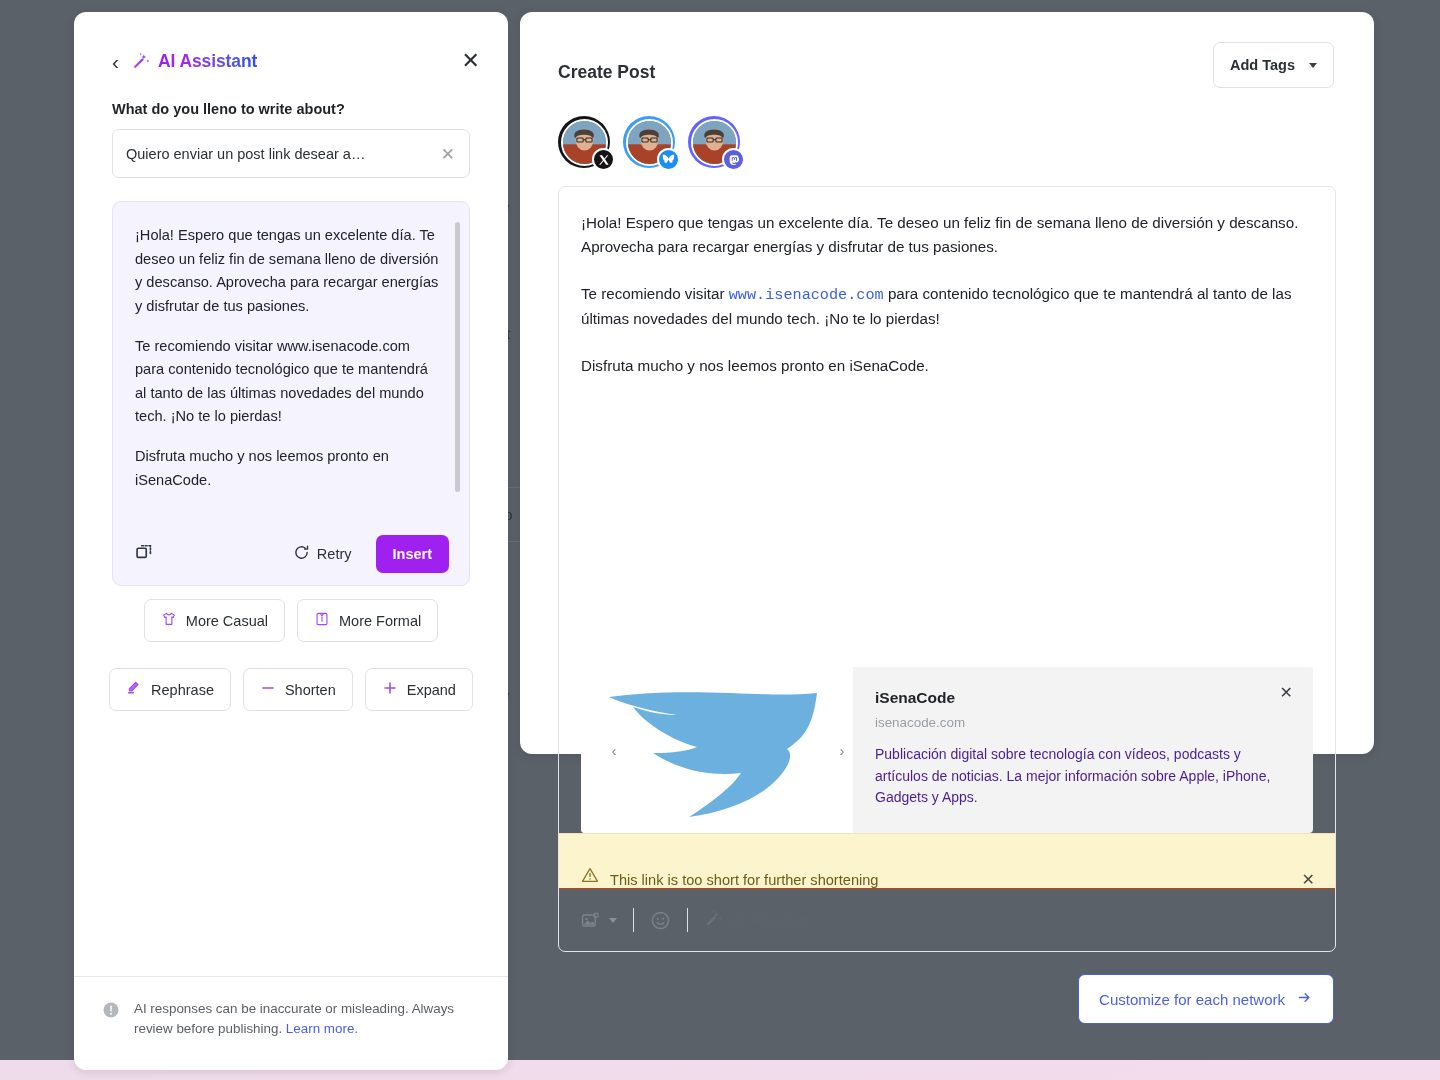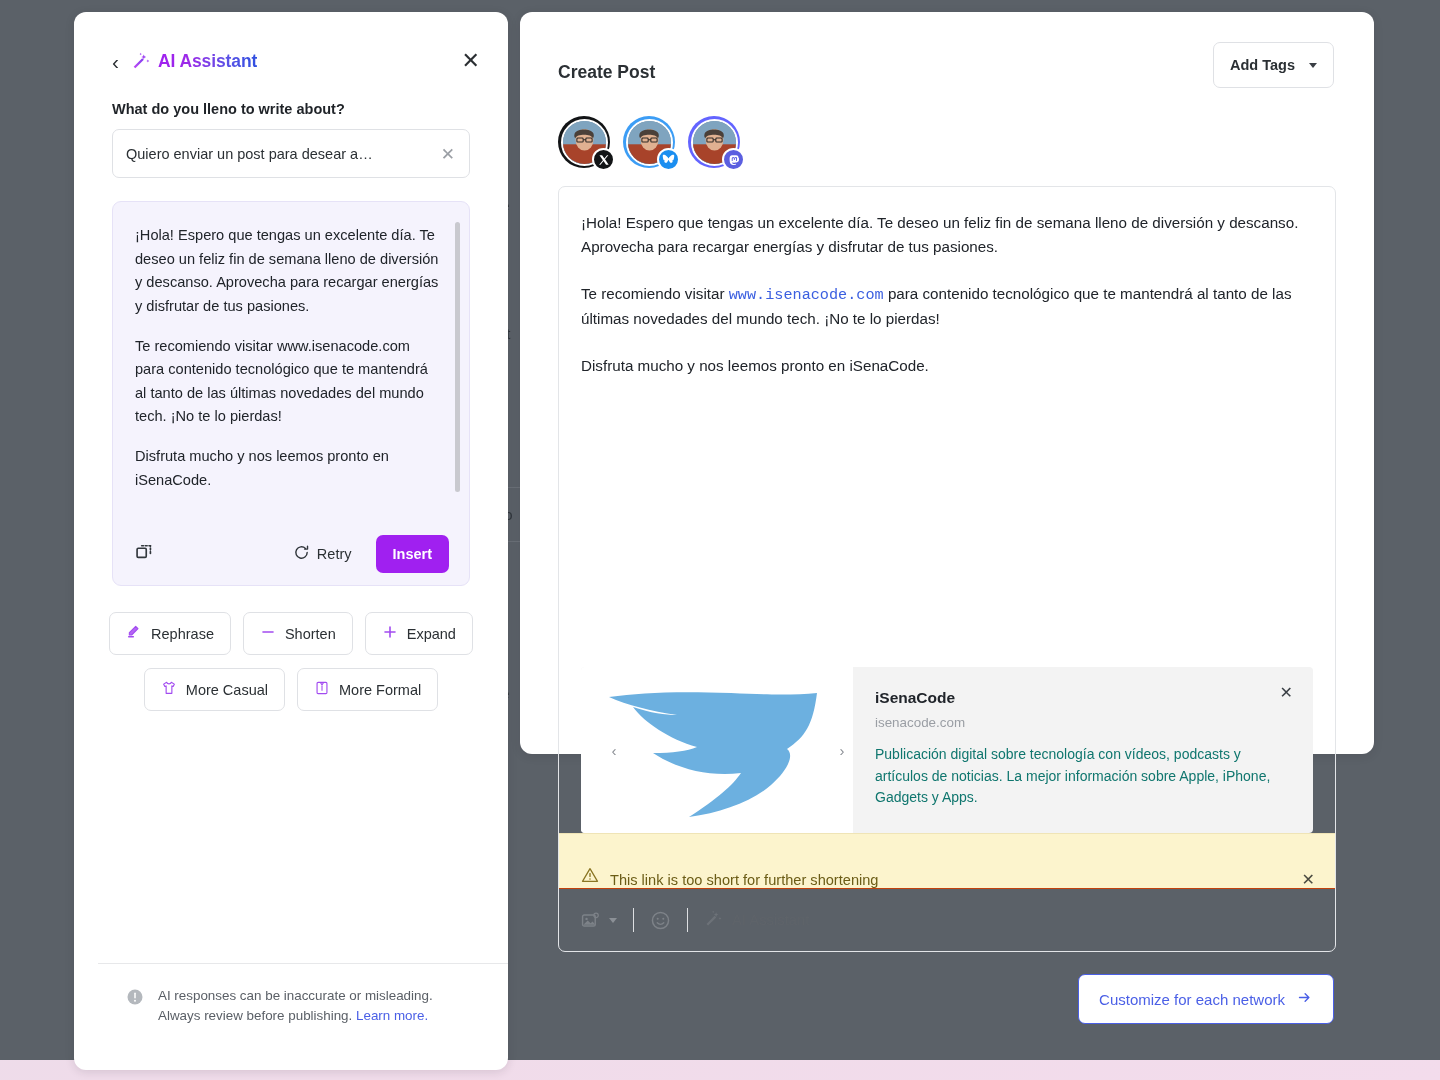--- a/index.html
+++ b/index.html
@@ -215,24 +215,23 @@
     color: #2b3034;
     cursor: pointer;
     font-family: "Liberation Sans", sans-serif;
     white-space: nowrap;
   }
 
   
   .ai-footer {
     border-top: 1px solid #e7e8ea;
     padding: 22px 38px 0 28px;
-    height: 107px;
+    height: 94px;
     display: flex;
     gap: 14px;
-    margin-left: 24px;
   }
   .info-dot {
     flex: 0 0 auto;
     margin-top: 2px;
   }
   .ai-footer-text {
     font-size: 13.4px;
     line-height: 1.52;
     color: #5a5f66;
   }
@@ -365,21 +364,21 @@
   .lc-body {
     flex: 1;
     padding: 22px 24px 0 22px;
     position: relative;
   }
   .lc-title { font-size: 15.5px; font-weight: bold; color: #20242a; }
   .lc-domain { font-size: 13.4px; color: #9a9ea4; margin-top: 8px; }
   .lc-desc {
     font-size: 14px;
     line-height: 1.55;
-    color: #0f766e;
+    color: #4c1d95;
     margin-top: 14px;
   }
   .lc-close {
     position: absolute;
     right: 20px; top: 18px;
     font-size: 16px;
     color: #3a3f45;
     cursor: pointer;
     line-height: 1;
   }
@@ -500,21 +499,21 @@
     </span>
     <span class="ai-title">AI Assistant</span>
     <span class="close-x">✕</span>
   </div>
 
   <div class="ai-body">
 
     <div class="prompt-label">What do you lleno to write about?</div>
 
     <div class="prompt-input-wrap">
-      <div class="prompt-value">Quiero enviar un post para desear a…</div>
+      <div class="prompt-value">Quiero enviar un post link desear a…</div>
       <span class="prompt-clear">✕</span>
     </div>
 
     <div class="ai-result">
       <div class="ai-result-scroll">
         <p>¡Hola! Espero que tengas un excelente día. Te deseo un feliz fin de semana lleno de diversión y descanso. Aprovecha para recargar energías y disfrutar de tus pasiones.</p>
         <p>Te recomiendo visitar www.isenacode.com para contenido tecnológico que te mantendrá al tanto de las últimas novedades del mundo tech. ¡No te lo pierdas!</p>
         <p>Disfruta mucho y nos leemos pronto en iSenaCode.</p>
       </div>
       <div class="ai-fade"></div>
@@ -533,67 +532,67 @@
               <path d="M20 12a8 8 0 1 1-2.4-5.7" fill="none" stroke="#32373d" stroke-width="2" stroke-linecap="round"></path>
               <path d="M20.5 3v4.2h-4.2" fill="none" stroke="#32373d" stroke-width="2" stroke-linecap="round" stroke-linejoin="round"></path>
             </svg>
           </span>
           <span>Retry</span>
         </span>
         <button class="insert-btn">Insert</button>
       </div>
     </div>
 
-    <div class="tone-row">
-      <div class="tone-btn">
-        <span>
-          <svg width="16" height="16" viewBox="0 0 24 24">
-            <path d="M4 19h7" stroke="#a24bf0" stroke-width="2.2" stroke-linecap="round"></path>
-            <path d="M14.5 3.5 18 7 8.5 16.5H5V13z" fill="#b566f5" stroke="#a24bf0" stroke-width="1.6" stroke-linejoin="round"></path>
-          </svg>
-        </span>
-        <span>Rephrase</span>
-      </div>
-      <div class="tone-btn">
-        <span>
-          <svg width="16" height="16" viewBox="0 0 24 24">
-            <path d="M4.5 12h15" stroke="#a24bf0" stroke-width="2.4" stroke-linecap="round"></path>
-          </svg>
-        </span>
-        <span>Shorten</span>
-      </div>
-      <div class="tone-btn">
-        <span>
-          <svg width="16" height="16" viewBox="0 0 24 24">
-            <path d="M12 4.5v15M4.5 12h15" stroke="#a24bf0" stroke-width="2.4" stroke-linecap="round"></path>
-          </svg>
-        </span>
-        <span>Expand</span>
-      </div>
-    </div>
-
     <div class="tone-row second">
       <div class="tone-btn">
         <span>
           <svg width="16" height="16" viewBox="0 0 24 24">
             <path d="M8.5 3.5 4 6.2l1.8 3.6 1.9-.9V20h8.6V8.9l1.9.9L20 6.2l-4.5-2.7c-.6 1.5-1.9 2.3-3.5 2.3s-2.9-.8-3.5-2.3z" fill="none" stroke="#a24bf0" stroke-width="1.7" stroke-linejoin="round"></path>
           </svg>
         </span>
         <span>More Casual</span>
       </div>
       <div class="tone-btn">
         <span>
           <svg width="16" height="16" viewBox="0 0 24 24">
             <rect x="4.6" y="3.6" width="14.8" height="16.8" rx="1.6" fill="none" stroke="#a24bf0" stroke-width="1.7"></rect>
             <path d="M9.6 3.6 12 7.4l2.4-3.8" fill="none" stroke="#a24bf0" stroke-width="1.6" stroke-linejoin="round"></path>
             <path d="M12 7.6 10.7 11h2.6z" fill="#a24bf0"></path>
             <path d="M12 11v5" stroke="#a24bf0" stroke-width="1.6"></path>
           </svg>
         </span>
         <span>More Formal</span>
+      </div>
+    </div>
+
+    <div class="tone-row">
+      <div class="tone-btn">
+        <span>
+          <svg width="16" height="16" viewBox="0 0 24 24">
+            <path d="M4 19h7" stroke="#a24bf0" stroke-width="2.2" stroke-linecap="round"></path>
+            <path d="M14.5 3.5 18 7 8.5 16.5H5V13z" fill="#b566f5" stroke="#a24bf0" stroke-width="1.6" stroke-linejoin="round"></path>
+          </svg>
+        </span>
+        <span>Rephrase</span>
+      </div>
+      <div class="tone-btn">
+        <span>
+          <svg width="16" height="16" viewBox="0 0 24 24">
+            <path d="M4.5 12h15" stroke="#a24bf0" stroke-width="2.4" stroke-linecap="round"></path>
+          </svg>
+        </span>
+        <span>Shorten</span>
+      </div>
+      <div class="tone-btn">
+        <span>
+          <svg width="16" height="16" viewBox="0 0 24 24">
+            <path d="M12 4.5v15M4.5 12h15" stroke="#a24bf0" stroke-width="2.4" stroke-linecap="round"></path>
+          </svg>
+        </span>
+        <span>Expand</span>
       </div>
     </div>
   </div>
 
   <div class="ai-footer">
     <span class="info-dot">
       <svg width="18" height="18" viewBox="0 0 24 24">
         <circle cx="12" cy="12" r="10" fill="#b4b8bd"></circle>
         <rect x="11" y="6" width="2" height="8" rx="1" fill="#fff"></rect>
         <circle cx="12" cy="17" r="1.3" fill="#fff"></circle>

